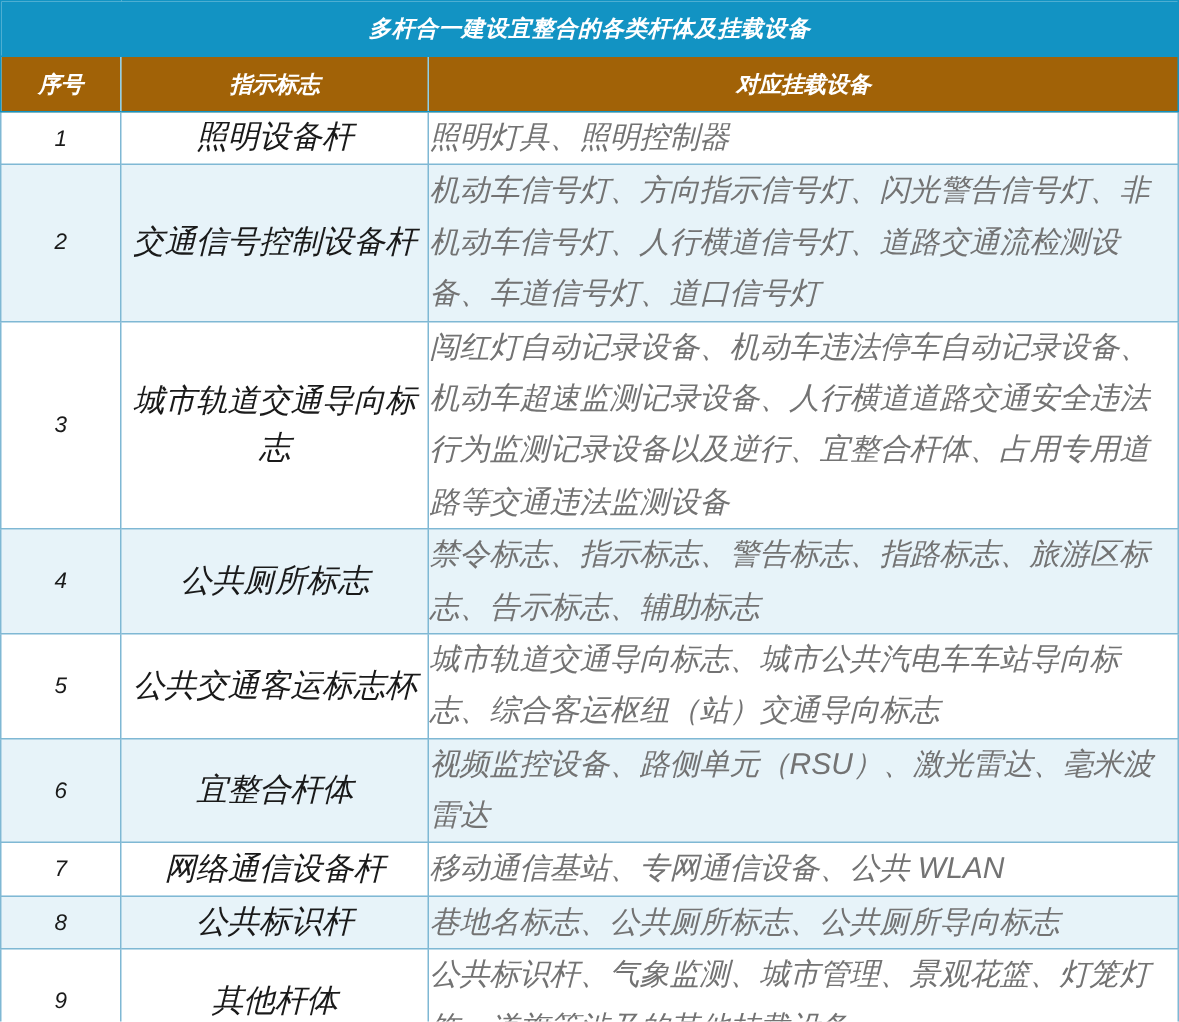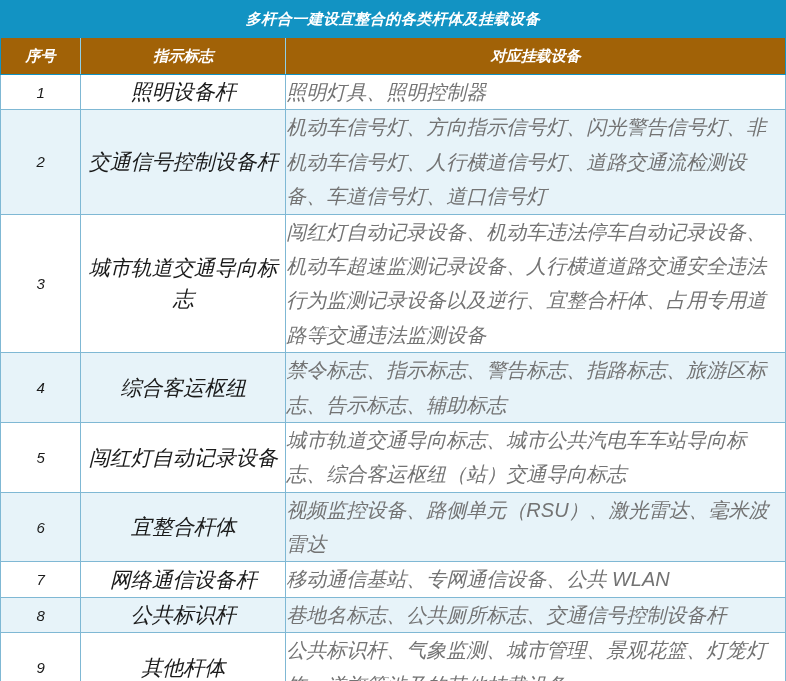--- a/index.html
+++ b/index.html
@@ -108,42 +108,42 @@
         <td class="c-pole">交通信号控制设备杆</td>
         <td class="c-dev">机动车信号灯、方向指示信号灯、闪光警告信号灯、非机动车信号灯、人行横道信号灯、道路交通流检测设备、车道信号灯、道口信号灯</td>
       </tr>
       <tr class="odd">
         <td class="c-no">3</td>
         <td class="c-pole">城市轨道交通导向标志</td>
         <td class="c-dev">闯红灯自动记录设备、机动车违法停车自动记录设备、机动车超速监测记录设备、人行横道道路交通安全违法行为监测记录设备以及逆行、宜整合杆体、占用专用道路等交通违法监测设备</td>
       </tr>
       <tr class="even">
         <td class="c-no">4</td>
-        <td class="c-pole">综合客运枢纽</td>
+        <td class="c-pole">公共厕所标志</td>
         <td class="c-dev">禁令标志、指示标志、警告标志、指路标志、旅游区标志、告示标志、辅助标志</td>
       </tr>
       <tr class="odd">
         <td class="c-no">5</td>
-        <td class="c-pole">闯红灯自动记录设备</td>
+        <td class="c-pole">公共交通客运标志杯</td>
         <td class="c-dev">城市轨道交通导向标志、城市公共汽电车车站导向标志、综合客运枢纽（站）交通导向标志</td>
       </tr>
       <tr class="even">
         <td class="c-no">6</td>
         <td class="c-pole">宜整合杆体</td>
         <td class="c-dev">视频监控设备、路侧单元（RSU）、激光雷达、毫米波雷达</td>
       </tr>
       <tr class="odd">
         <td class="c-no">7</td>
         <td class="c-pole">网络通信设备杆</td>
         <td class="c-dev">移动通信基站、专网通信设备、公共 WLAN</td>
       </tr>
       <tr class="even">
         <td class="c-no">8</td>
         <td class="c-pole">公共标识杆</td>
-        <td class="c-dev">巷地名标志、公共厕所标志、交通信号控制设备杆</td>
+        <td class="c-dev">巷地名标志、公共厕所标志、公共厕所导向标志</td>
       </tr>
       <tr class="odd">
         <td class="c-no">9</td>
         <td class="c-pole">其他杆体</td>
         <td class="c-dev">公共标识杆、气象监测、城市管理、景观花篮、灯笼灯饰、道旗等涉及的其他挂载设备</td>
       </tr>
     </tbody>
   </table>
 </div>
 

